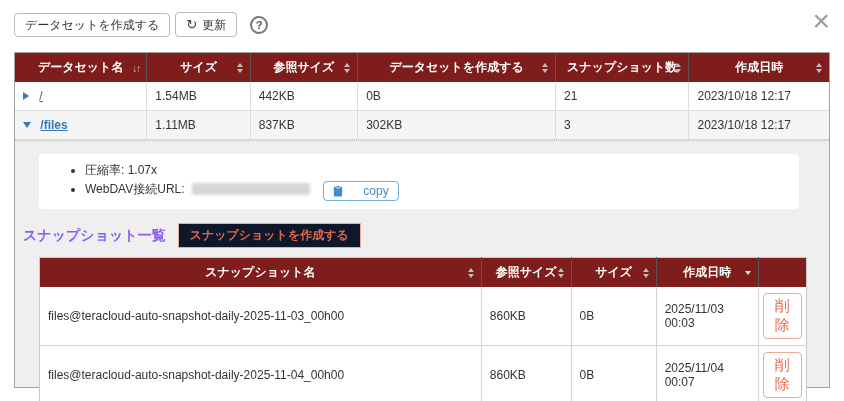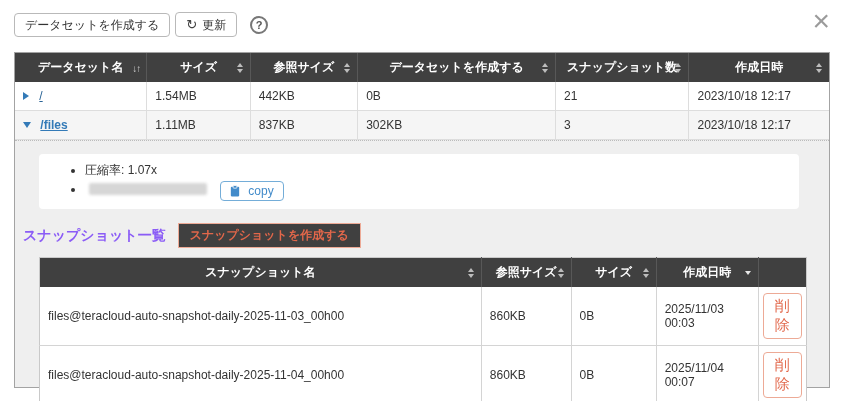--- a/index.html
+++ b/index.html
@@ -35,21 +35,21 @@
 
   
   .panel {
     position: absolute; left: 14px; top: 52px; width: 816px; height: 336px;
     border: 1px solid #a3a3a3; background: #efefef;
   }
 
   
   table { border-collapse: collapse; table-layout: fixed; font-size: 12px; }
   th {
-    background: #404040; color: #fff; font-weight: bold;
+    background: #7f1d1d; color: #fff; font-weight: bold;
     position: relative; text-align: center; padding: 6px 4px;
     border-left: 1px solid #585858; cursor: pointer;
   }
   th:first-child { border-left: none; }
   .sort-icon { position: absolute; right: 7px; top: 50%; transform: translateY(-50%); display: inline-flex; flex-direction: column; align-items: center; }
   .tri-up   { width: 0; height: 0; border-left: 3.5px solid transparent; border-right: 3.5px solid transparent; border-bottom: 4px solid #bdbdbd; margin-bottom: 2px; }
   .tri-down { width: 0; height: 0; border-left: 3.5px solid transparent; border-right: 3.5px solid transparent; border-top: 4px solid #bdbdbd; }
   .tri-down.solo { border-top-color: #e8e8e8; }
   .sort-updown { position: absolute; right: 6px; top: 50%; transform: translateY(-50%); font-size: 10px; color: #cfcfcf; letter-spacing: -1px; }
 
@@ -72,31 +72,31 @@
     background: #fff; border-radius: 4px; margin: 0 30px 14px 24px;
     padding: 7px 14px 8px 14px;
   }
   .info-box ul { list-style: disc; margin-left: 32px; color: #666; }
   .info-box li { font-size: 12px; line-height: 19px; color: #333; }
   .redacted {
     display: inline-block; width: 118px; height: 12px; background: #d6d6d6;
     border-radius: 2px; filter: blur(1.5px); vertical-align: -2px; margin-left: 4px;
   }
   .copy-btn {
-    display: inline-flex; align-items: center; gap: 8px;
+    display: inline-flex; align-items: center; gap: 20px;
     background: #fff; border: 1px solid #74add8; border-radius: 4px;
     color: #428bca; font-size: 12px; padding: 2px 9px; cursor: pointer;
     margin-left: 10px; vertical-align: -4px; font-family: inherit;
   }
 
   
   .snap-head { display: flex; align-items: center; gap: 12px; margin: 0 0 9px 8px; }
   .snap-title { font-size: 14px; font-weight: bold; color: #8b5cf6; }
   .btn-orange {
-    background: #404040; border: 1px solid #edaa96; border-radius: 0;
+    background: #0f172a; border: 1px solid #edaa96; border-radius: 0;
     color: #e2674a; font-size: 12px; font-weight: bold; padding: 5px 11px;
     cursor: pointer; font-family: inherit; line-height: 1.1;
   }
   .snapshot-table { width: 768px; margin: 0 24px; border: 1px solid #c9c9c9; background: #fff; }
   .snapshot-table td {
     padding: 15px 8px; border-bottom: 1px solid #d4d4d4; border-left: 1px solid #d4d4d4;
     background: #fff; text-align: left;
   }
   .snapshot-table td:first-child { border-left: none; }
   .del-btn {
@@ -200,20 +200,21 @@
 
   <div class="expanded">
 
     <div class="info-box">
       <ul>
         <li>
           <span>圧縮率:</span>
           <span>1.07x</span>
         </li>
         <li>
+          <span>WebDAV接続URL:</span>
           <span class="redacted"></span>
           <button class="copy-btn">
             <svg width="10" height="12" viewBox="0 0 12 14">
               <rect x="1" y="2" width="10" height="11.5" rx="1" fill="#428bca"></rect>
               <rect x="3.8" y="0.4" width="4.4" height="3.2" rx="0.6" fill="#428bca" stroke="#ffffff" stroke-width="0.9"></rect>
             </svg>
             <span>copy</span>
           </button>
         </li>
       </ul>

